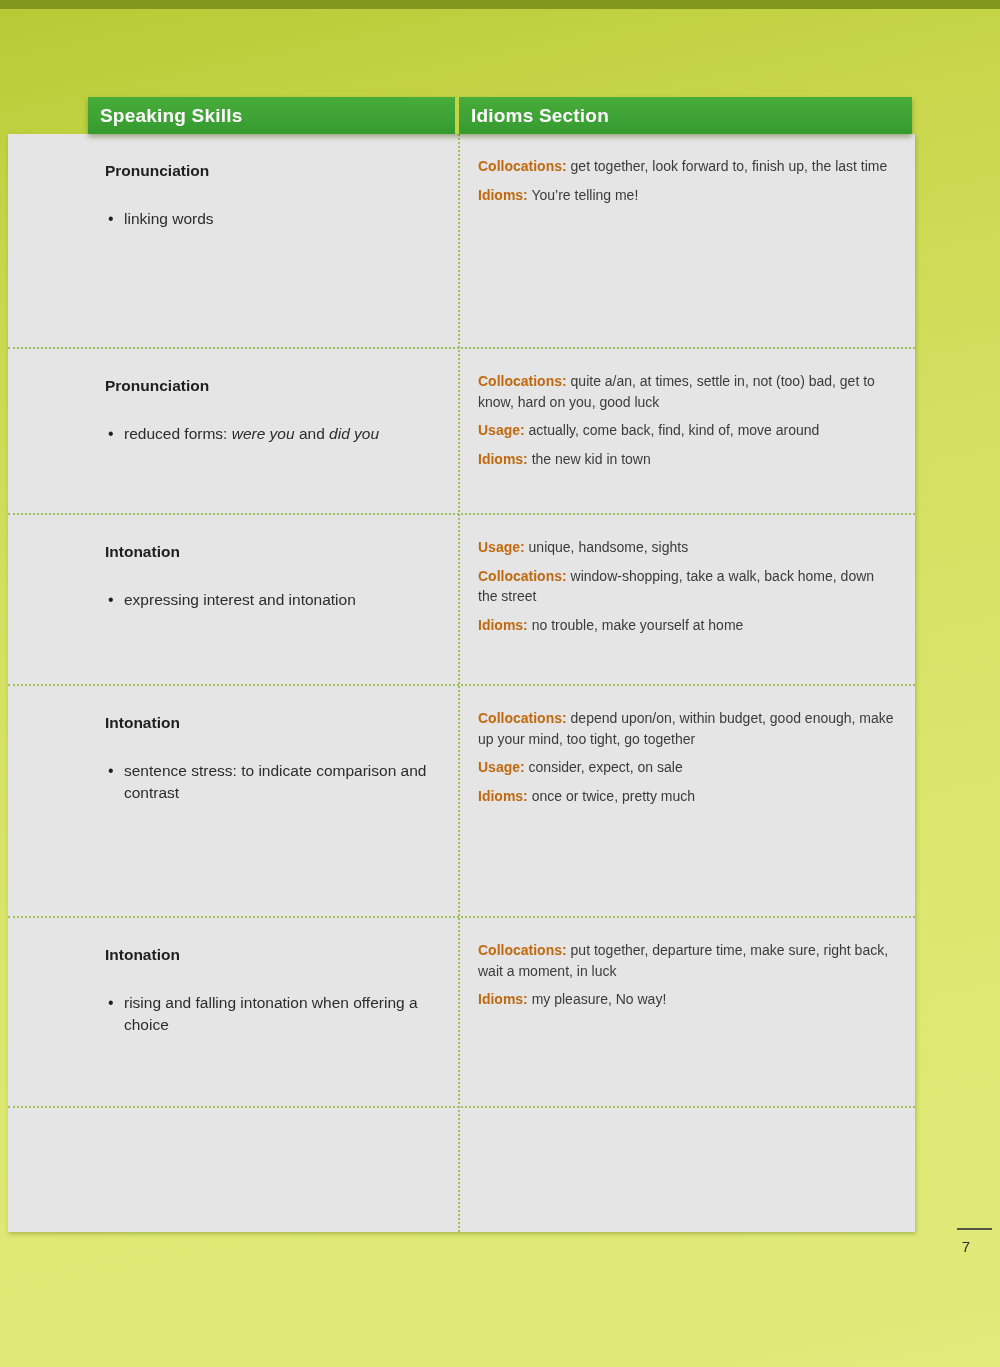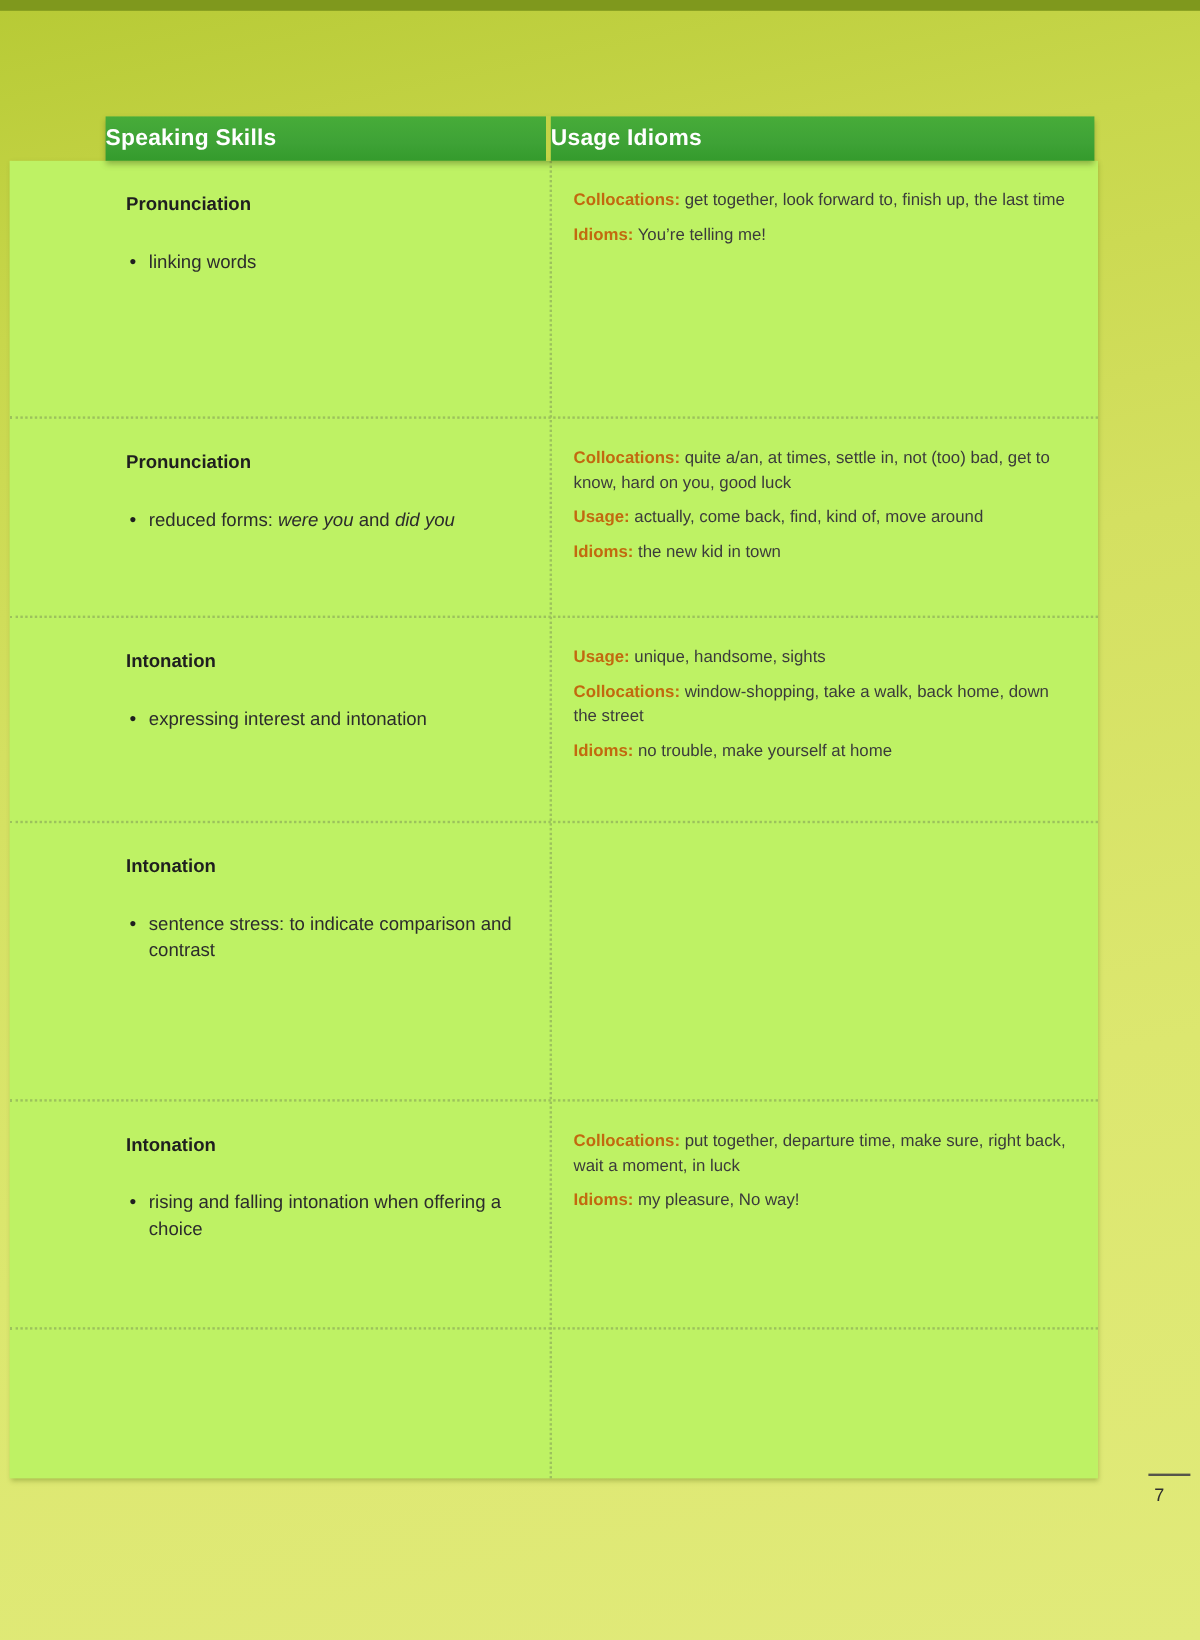--- a/index.html
+++ b/index.html
@@ -15,39 +15,39 @@
     overflow:hidden;
     font-family:"Liberation Sans", sans-serif;
     background:linear-gradient(168deg,#b7ca35 0%,#c8d74c 18%,#d4e061 40%,#dce76f 68%,#e1ea7a 100%);
   }
   .top-strip{
     position:absolute;top:0;left:0;right:0;height:9px;
     background:#7f981d;
   }
   .panel{
     position:absolute;left:8px;top:134px;width:907px;height:1098px;
-    background:#bef264;
+    background:#e5e5e5;
     box-shadow:1px 2px 4px rgba(110,130,35,.45);
   }
   .v-divider{
     position:absolute;top:0;bottom:0;left:450px;width:0;
     border-left:2px dotted var(--dotted);
   }
   .header-bar{
     position:absolute;left:88px;top:97px;width:824px;height:37px;
     display:flex;
     box-shadow:0 3px 5px rgba(75,95,25,.45);
   }
   .header-cell{
     background:linear-gradient(#47ac39,var(--header-green) 60%,#349b2c);
     color:#ffffff;
     font-size:19px;
     font-weight:bold;
     display:flex;align-items:center;
-    padding:0 0;
+    padding:0 12px;
     letter-spacing:.2px;
   }
   .header-cell.first{width:367px;margin-right:4px;}
   .header-cell.second{flex:1;}
   .t-body{position:relative;height:100%;}
   .t-row{
     display:flex;
     border-bottom:2px dotted var(--dotted);
   }
   .t-row:nth-child(1){height:215px;}
@@ -161,36 +161,41 @@
         </div>
   </div>
 
   <div class="t-row">
     <div class="skill-cell">
       <div class="skill-title">Intonation</div>
       <ul class="skill-items">
             <li><span>sentence stress: to indicate comparison and contrast</span></li>
           </ul>
     </div>
+    <div class="usage-cell">
+          <p class="entry"><span class="entry-label">Collocations:</span> depend upon/on, within budget, good enough, make up your mind, too tight, go together</p>
+          <p class="entry"><span class="entry-label">Usage:</span> consider, expect, on sale</p>
+          <p class="entry"><span class="entry-label">Idioms:</span> once or twice, pretty much</p>
+        </div>
   </div>
 
   <div class="t-row">
     <div class="skill-cell">
       <div class="skill-title">Intonation</div>
       <ul class="skill-items">
             <li><span>rising and falling intonation when offering a choice</span></li>
           </ul>
     </div>
     <div class="usage-cell">
           <p class="entry"><span class="entry-label">Collocations:</span> put together, departure time, make sure, right back, wait a moment, in luck</p>
           <p class="entry"><span class="entry-label">Idioms:</span> my pleasure, No way!</p>
         </div>
   </div>
 </div>
 </div>
 
 <div class="header-bar">
   <div class="header-cell first">Speaking Skills</div>
-  <div class="header-cell second">Usage Idioms</div>
+  <div class="header-cell second">Idioms Section</div>
 </div>
 
 <div class="footer-rule"></div>
 <div class="page-number">7</div>
 
 </body></html>

